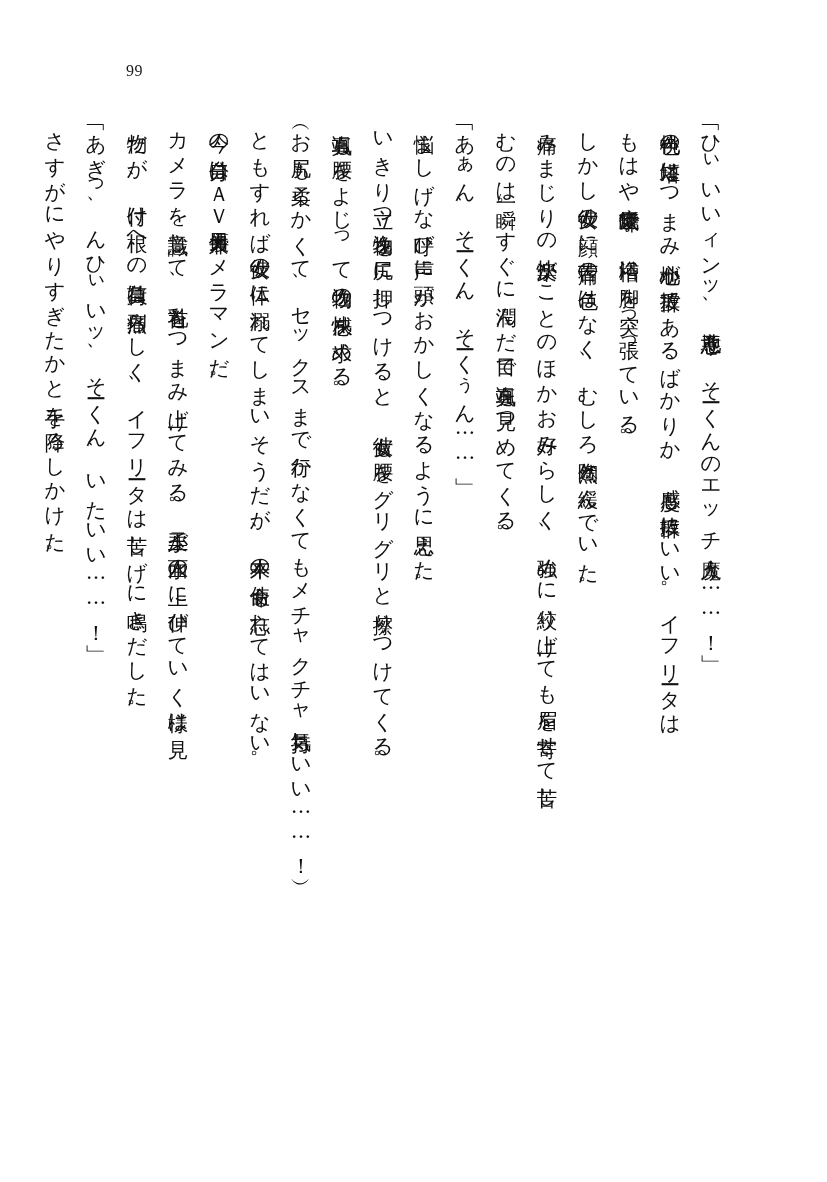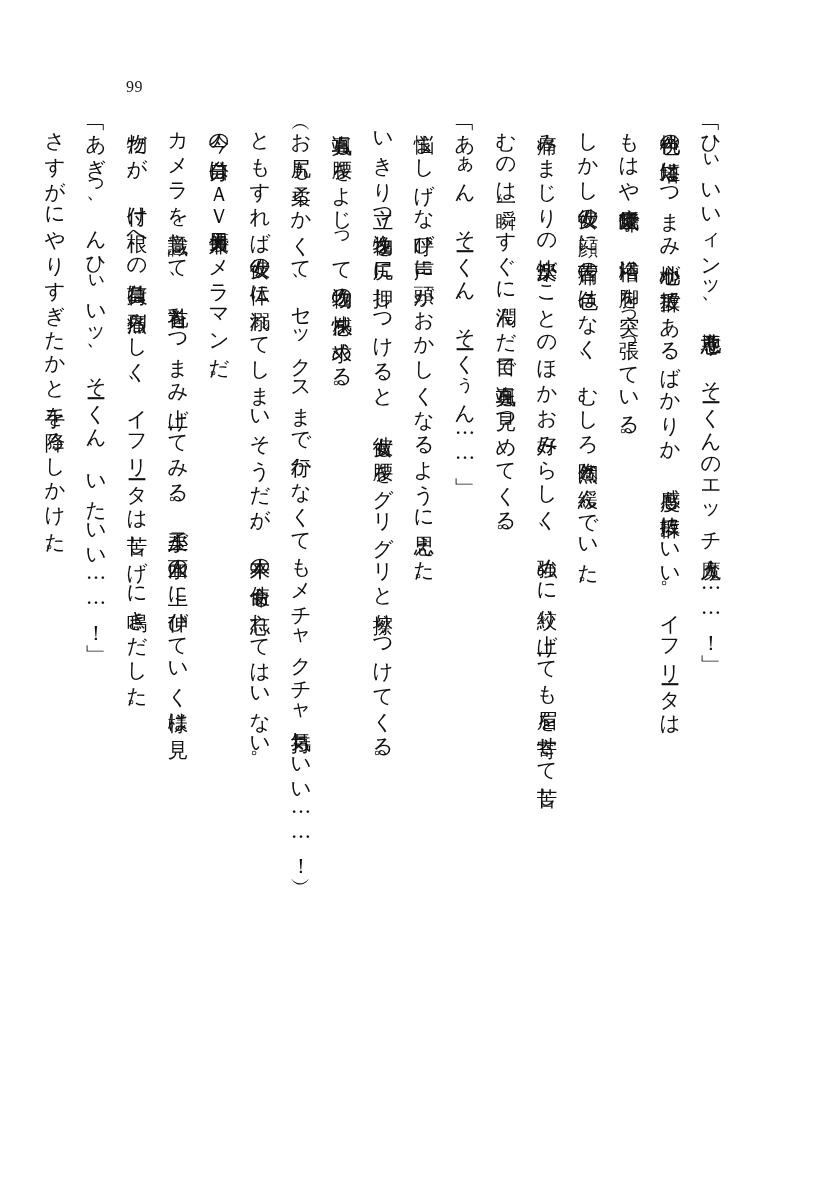--- a/index.html
+++ b/index.html
@@ -13,21 +13,21 @@
   .page {
     position: relative;
     width: 827px;
     height: 1182px;
     background: #ffffff;
     overflow: hidden;
     box-sizing: border-box;
   }
   .page-number {
     position: absolute;
-    top: 78px;
+    top: 62px;
     left: 126px;
     font-size: 16px;
     color: #1a1a1a;
     font-family: "Liberation Serif", "DejaVu Serif", serif;
     letter-spacing: 0.5px;
   }
   .text-body {
     position: absolute;
     top: 118px;
     right: 96px;

